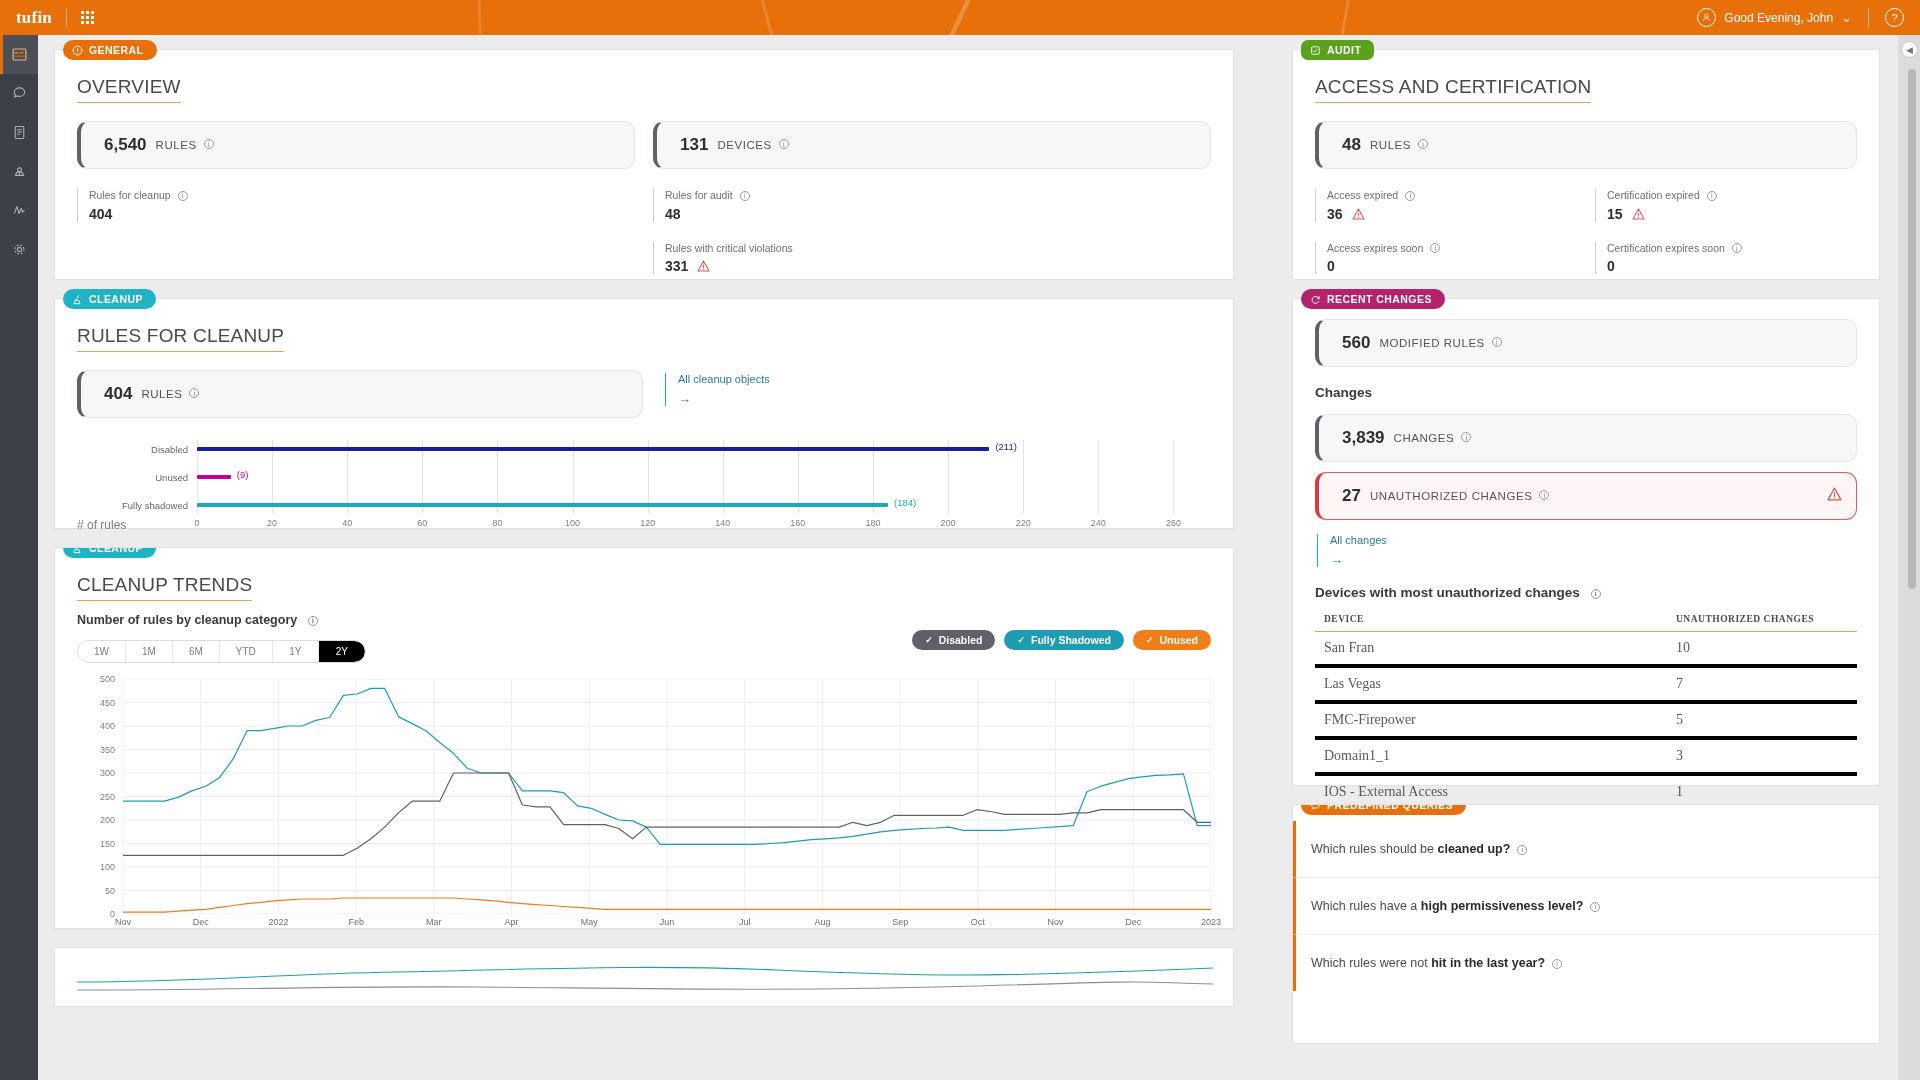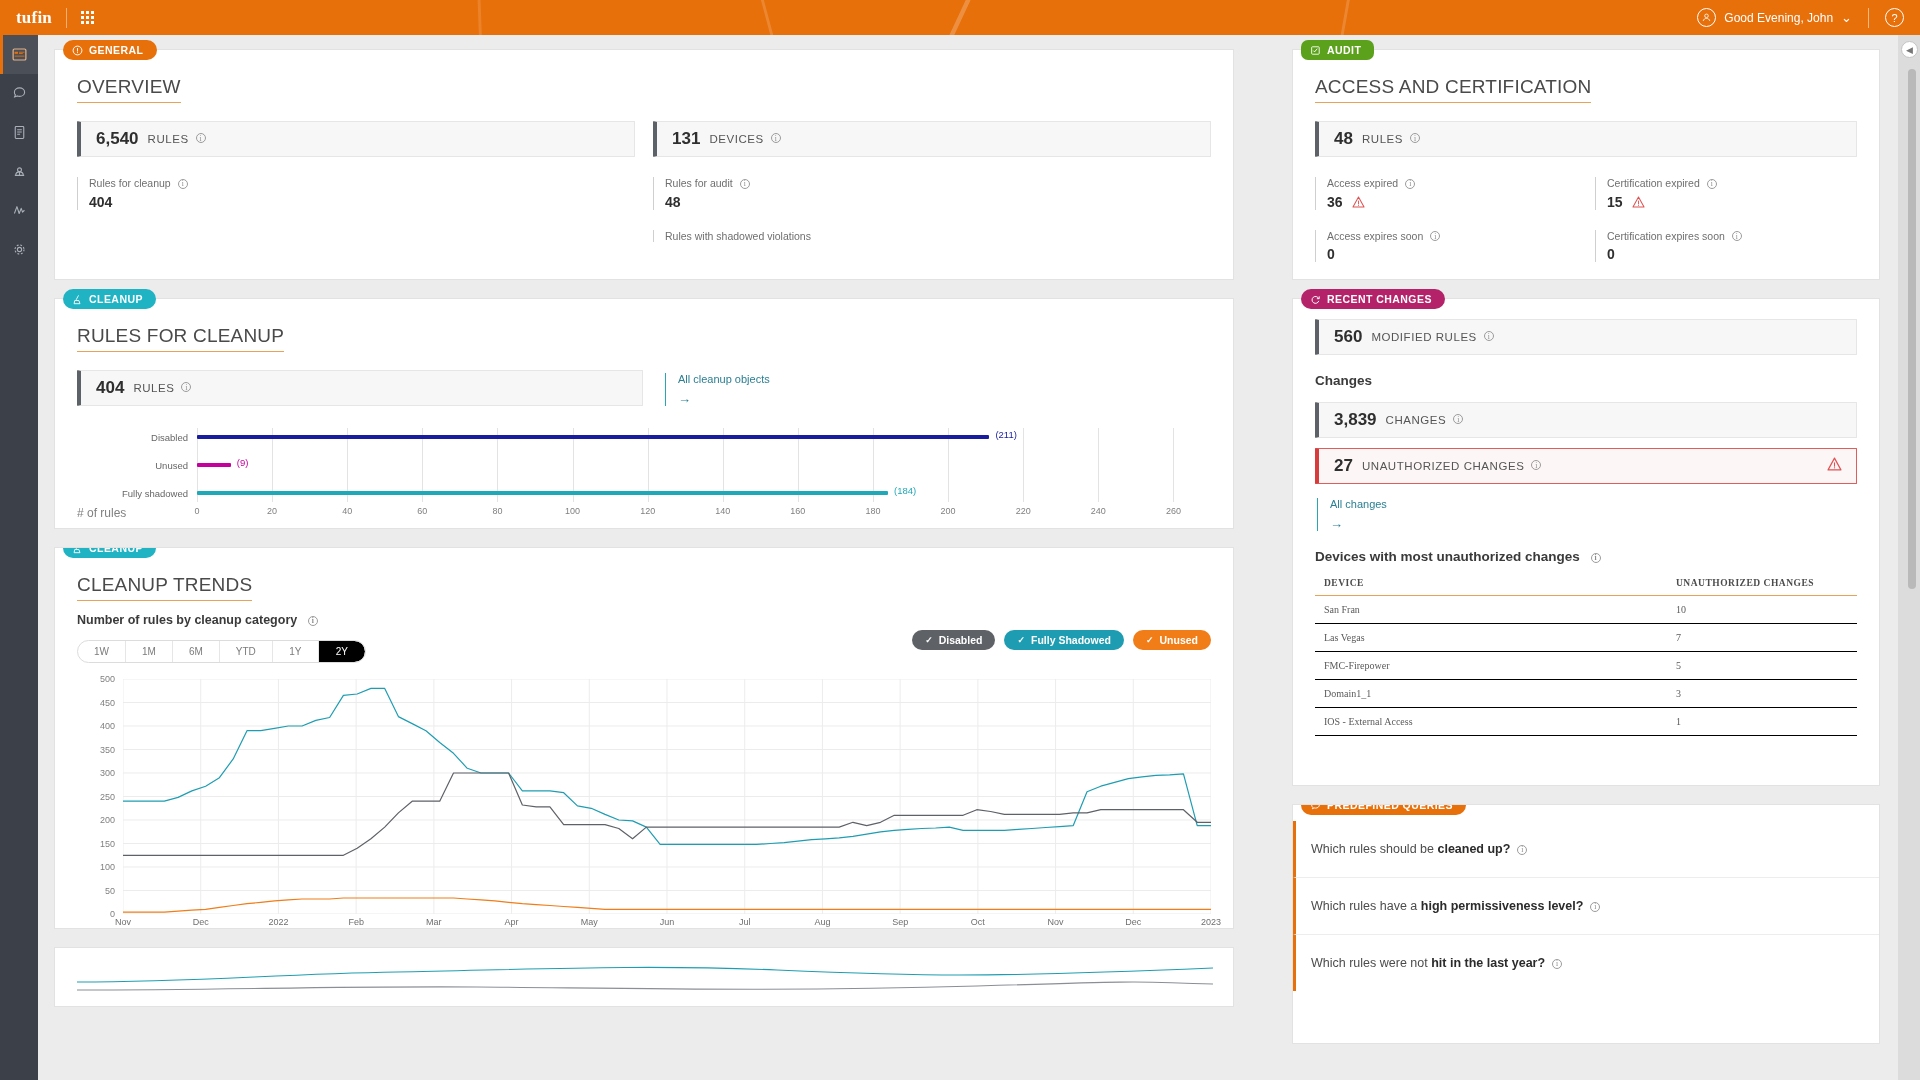--- a/index.html
+++ b/index.html
@@ -77,21 +77,21 @@
 
   .sec-title {
     font-size:19px; font-weight:400; color:#4a4a4a; letter-spacing:.2px;
     display:inline-block; padding-bottom:4px; border-bottom:1.5px solid #e8a35b;
     font-family:"Liberation Sans", sans-serif;
   }
 
   
   .statbox {
     background:#f7f7f7; border:1px solid #e6e6e6; border-left:4px solid #5d6168;
-    border-radius:1px; height:36px; display:flex; align-items:center; padding-left:15px;
+    border-radius:11px; height:48px; display:flex; align-items:center; padding-left:23px;
   }
   .statbox.alert { background:#fdf6f6; border:1px solid #e25c5c; border-left:4px solid #d63c3c; }
   .statbox .num { font-size:17px; font-weight:700; color:#2f2f2f; }
   .statbox .lbl { font-size:11.5px; color:#555; letter-spacing:.55px; margin-left:9px; }
   .statbox .warn { margin-left:auto; margin-right:14px; }
 
   .info {
     display:inline-flex; width:10px; height:10px; border-radius:50%;
     border:1px solid #9c9c9c; color:#8a8a8a; font-size:7.5px;
     align-items:center; justify-content:center; margin-left:7px; position:relative; top:-1px; cursor:pointer;
@@ -139,21 +139,21 @@
   .yax span { position:absolute; right:4px; font-size:9px; color:#808080; transform:translateY(-50%); }
   .plot { position:absolute; left:46px; right:0; top:0; height:235px; }
   .xax { position:absolute; left:46px; right:0; top:238px; height:18px; }
   .xax span { position:absolute; font-size:9px; color:#6f6f6f; transform:translateX(-50%); }
   .xax span.yr { border-bottom:1px solid #e8700a; padding-bottom:1px; }
 
   
   .subttl { font-size:13.5px; font-weight:700; color:#3a3a3a; }
   .dtab { width:100%; border-collapse:collapse; margin-top:9px;font-family:Liberation Serif, serif; }
   .dtab th { font-size:9.5px; letter-spacing:.5px; color:#4c4c4c; text-align:left; font-weight:700; padding:5px 0 7px 9px; border-bottom:1.5px solid #e8a35b; }
-  .dtab td { font-size:10px; color:#5a5a5a; padding:8px 0 8px 9px; border-bottom:1px solid #000000; }
+  .dtab td { font-size:14px; color:#5a5a5a; padding:8px 0 8px 9px; border-bottom:4px solid #000000; }
   .dtab td.n { color:#5a5a5a; }
 
   .qrow { border-left:3px solid #e8700a; padding:21px 0 21px 15px; border-bottom:1px solid #ededed; font-size:12.5px; color:#4c4c4c; cursor:pointer; }
   .qrow:last-child { border-bottom:none; }
   .qrow b { color:#2b2b2b; font-weight:700; }
 </style>
 </head>
 <body>
 
 <div id="topbar">
@@ -266,21 +266,29 @@
             </div>
           </div>
           <div style="flex:1;">
             <div class="ministat">
               <div class="k"><span>Rules for audit</span><span class="info">i</span></div>
               <div class="v">
                   <span>48</span>
                 </div>
             </div>
             <div class="ministat" style="margin-top:20px;">
-              <div class="k"><span>Rules with shadowed violations</span></div>
+              <div class="k"><span>Rules with critical violations</span></div>
+              <div class="v">
+                <span>331</span>
+                <svg class="warn-tri" width="13" height="12" viewBox="0 0 14 13">
+                    <path d="M7 1 13 12H1z" fill="none" stroke="#e05252" stroke-width="1.1" stroke-linejoin="round"></path>
+                    <rect x="6.5" y="5" width="1" height="4" fill="#e05252"></rect>
+                    <rect x="6.5" y="9.6" width="1" height="1" fill="#e05252"></rect>
+                  </svg>
+              </div>
             </div>
           </div>
         </div>
       </div>
     </div>
 
     <div class="card" style="height:231px;">
       <div class="pill cleanup">
         <svg viewBox="0 0 16 16">
             <path d="M9.5 2 6 8.5M4 9.5h6l1.6 4.6H3z" fill="none" stroke="#fff" stroke-width="1.3" stroke-linejoin="round"></path>

